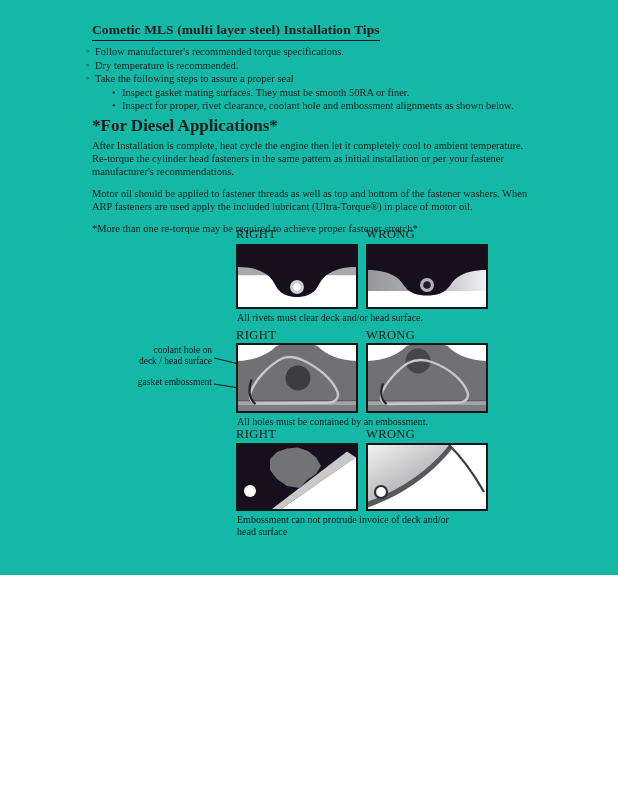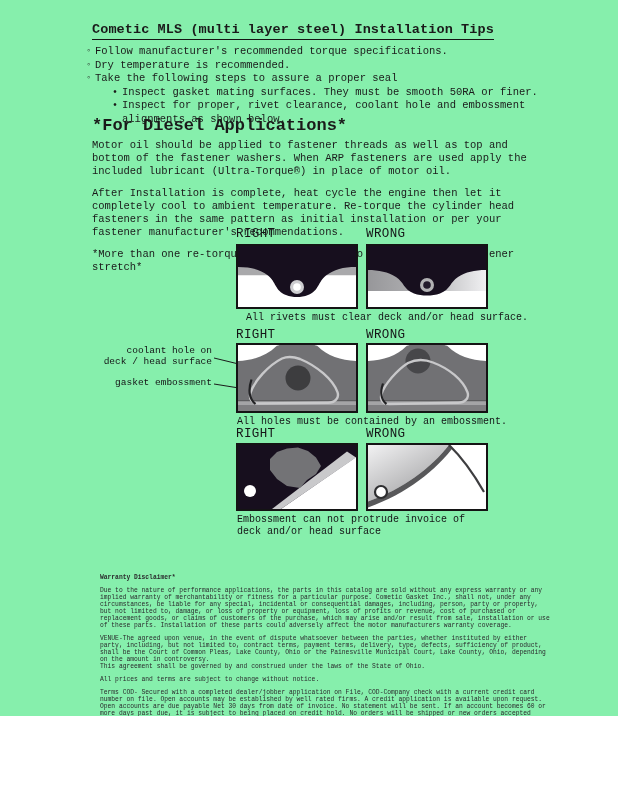--- a/index.html
+++ b/index.html
@@ -1,18 +1,18 @@
 <!DOCTYPE html>
 <html style="--ink: #1a1a1a; --panel-dark: #170f1e; --deck-gray: #a9a9ab; --body-gray: #717174; --emboss-light: #c8c8ca; --hole-dark: #3d3d3f;"><head>
 <meta charset="utf-8">
 <style>
   html,body{margin:0;padding:0;background:#fff;}
   .page{
-    position:relative;width:618px;height:716px;background:#86efac;
-    font-family:Liberation Mono, monospace;color:var(--ink);overflow:hidden;
+    position:relative;width:618px;height:575px;background:#14b8a6;
+    font-family:Liberation Serif, serif;color:var(--ink);overflow:hidden;
   }
   
   .title{
     position:absolute;left:92px;top:22px;font-size:13.5px;font-weight:bold;
     border-bottom:1.6px solid #141414;padding-bottom:2px;letter-spacing:.1px;
   }
   .tips{position:absolute;left:86px;top:45px;width:460px;font-size:10.5px;line-height:13.5px;}
   .bullet{display:flex;}
   .bullet .mk{width:9px;flex:0 0 9px;font-size:9px;line-height:13.5px;}
   .bullet.sub{padding-left:26px;}
@@ -61,22 +61,22 @@
       <span>Inspect gasket mating surfaces.  They must be smooth 50RA or finer.</span>
     </div>
     <div class="bullet sub">
       <span class="mk">•</span>
       <span>Inspect for proper, rivet clearance, coolant hole and embossment alignments as shown below.</span>
     </div>
   </div>
 
   <div class="diesel">
     <h2>*For Diesel Applications*</h2>
+    <p>After Installation is complete, heat cycle the engine then let it completely cool to ambient temperature. Re-torque the cylinder head fasteners in the same pattern as initial installation or per your fastener manufacturer's recommendations.</p>
     <p>Motor oil should be applied to fastener threads as well as top and bottom of the fastener washers. When ARP fasteners are used apply the included lubricant (Ultra-Torque®) in place of motor oil.</p>
-    <p>After Installation is complete, heat cycle the engine then let it completely cool to ambient temperature. Re-torque the cylinder head fasteners in the same pattern as initial installation or per your fastener manufacturer's recommendations.</p>
     <p class="note">*More than one re-torque may be required to achieve proper fastener stretch*</p>
   </div>
 
   <div class="dg-head" style="left:236px;top:227px;">RIGHT</div>
   <div class="dg-head" style="left:366px;top:227px;">WRONG</div>
 
   <div class="panel h65" style="left:236px;top:244px;">
     <svg viewBox="0 0 118 61" preserveAspectRatio="none">
       <rect width="118" height="61" fill="#fff"></rect>
       <rect x="0" y="21" width="118" height="8.5" fill="var(--deck-gray)"></rect>
@@ -98,21 +98,21 @@
       </defs>
       <rect width="118" height="61" fill="#fff"></rect>
       <rect x="0" y="24" width="118" height="21" fill="url(#g1w)"></rect>
       <rect x="0" y="45" width="118" height="16" fill="#fff"></rect>
       <path d="M0,0 H118 V24 C106,24 98,26 90,31 C82,36 82.5,43.5 72,47.5 C64,50.2 54,50.2 46,47.5 C35.5,43.5 36,36 28,31 C20,26 11,24 0,24 Z" fill="var(--panel-dark)"></path>
       <circle cx="59" cy="39" r="7" fill="#b2b2b4"></circle>
       <circle cx="59" cy="39" r="3.8" fill="#221b2b"></circle>
     </svg>
   </div>
 
-  <div class="caption" style="top:312px;width:300px;text-align:center;">All rivets must clear deck and/or head surface.</div>
+  <div class="caption" style="top:312px;width:300px;">All rivets must clear deck and/or head surface.</div>
 
   <div class="dg-head" style="left:236px;top:328px;">RIGHT</div>
   <div class="dg-head" style="left:366px;top:328px;">WRONG</div>
 
   <div class="callout" style="left:88px;top:345px;width:124px;text-align:right;">
     <div>coolant hole on</div>
     <div>deck / head surface</div>
   </div>
   <div class="callout" style="left:88px;top:377px;width:124px;">
     <div>gasket embossment</div>

